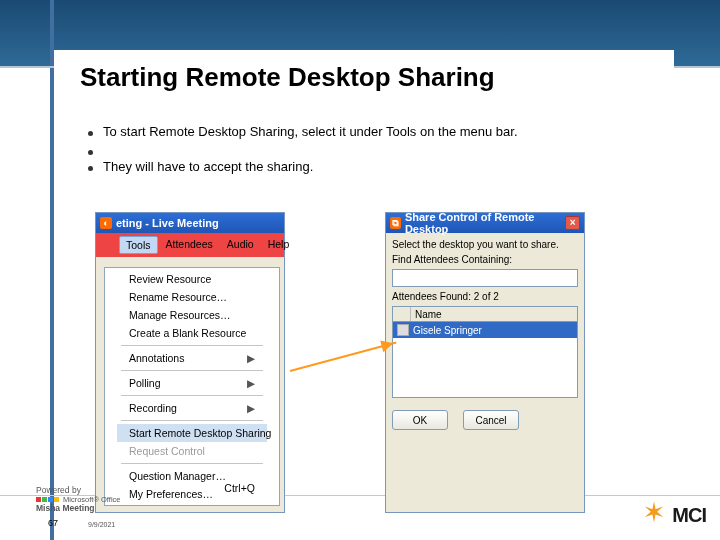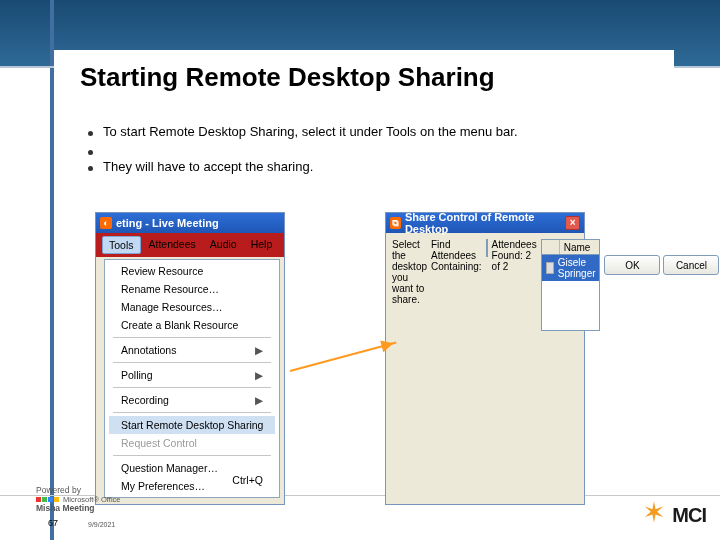--- a/index.html
+++ b/index.html
@@ -12,42 +12,42 @@
   .bullets{position:absolute;left:88px;top:120px;z-index:5}
   .bullets .row{display:flex;align-items:flex-start;margin:4px 0}
   .dot{width:5px;height:5px;border-radius:50%;background:#333;margin:7px 10px 0 0;flex:none}
   .btxt{font-size:13px;font-weight:400;color:#000}
   .shots{position:absolute;left:95px;top:212px;display:flex;gap:20px;z-index:5}
   .win{border:1px solid #7796bf;background:#ece9d8;font-size:10px;color:#000}
   .titlebar{display:flex;align-items:center;height:20px;background:linear-gradient(180deg,#2d6ed6 0%,#1f56b5 100%);color:#fff;font-weight:700;padding:0 4px;font-size:11px}
   .titlebar .ticon{width:12px;height:12px;background:#ff6a00;margin-right:4px;border-radius:2px;display:flex;align-items:center;justify-content:center;font-size:9px}
   .closebtn{margin-left:auto;width:16px;height:14px;background:#e25a4c;border:1px solid #a33;color:#fff;text-align:center;line-height:12px;font-size:10px;font-weight:700;border-radius:2px;cursor:pointer}
   
-  .menubar{display:flex;gap:2px;background:#b91c1c;padding:3px 6px;font-size:10.5px}
+  .menubar{display:flex;gap:2px;background:#ef4444;padding:3px 23px;font-size:10.5px}
   .menubar span{padding:2px 6px}
   .menubar .sel{border:1px solid #7aa3d8;background:#c3d8f3;border-radius:2px}
-  .dropdown{background:#fff;border:1px solid #8ea6c0;margin:2px 4px 6px 8px;padding:2px 4px;font-size:10.5px}
+  .dropdown{background:#fff;border:1px solid #8ea6c0;margin:10px 4px 6px 8px;padding:2px 12px;font-size:10.5px}
   .dropdown .mi{padding:3px 12px;white-space:nowrap;cursor:pointer}
   .dropdown .mi.disabled{color:#9a9a9a;cursor:default}
   .dropdown .mi.sel{background:#cfe0f3}
   .dropdown .mi .sub{float:right;color:#555}
   .dropdown .mi .short{float:right;margin-left:20px}
   .dropdown hr{border:none;border-top:1px solid #c5c5c5;margin:3px 4px}
   .win-right{width:200px}
-  .win-right .body{padding:6px;display:flex;flex-direction:row;gap:4px}
+  .win-right .body{padding:6px;display:flex;flex-direction:column;gap:4px}
   .lbl{font-size:10px}
   .txtin{height:18px;border:1px solid #7f9db9;background:#fff;width:100%}
   .listhdr{display:flex;border:1px solid #7f9db9;background:#ece9d8;height:16px;font-size:10px;align-items:center}
   .listhdr .colicon{width:18px;border-right:1px solid #bbb;height:100%}
   .listhdr .colname{padding-left:4px}
   .listbox{border:1px solid #7f9db9;border-top:none;background:#fff;height:76px}
   .listbox .lrow{display:flex;align-items:center;padding:2px 0;font-size:10px}
   .lrow .ic{width:12px;height:12px;background:#ddd;border:1px solid #aaa;margin:0 4px}
   .lrow.sel{background:#316ac5;color:#fff}
-  .btns{display:flex;justify-content:flex-end;gap:3px;margin-top:16px}
+  .btns{display:flex;justify-content:flex-start;gap:15px;margin-top:8px}
   .wbtn{min-width:56px;height:20px;border:1px solid #7f9db9;background:linear-gradient(#fff,#e8e8e0);font-size:10px;border-radius:3px;cursor:pointer}
   .arrow{position:absolute;left:290px;top:370px;width:110px;height:2px;background:#ff9a1f;z-index:6;transform:rotate(-15deg);transform-origin:left center}
   .arrow::after{content:"";position:absolute;right:-3px;top:-5px;border:6px solid transparent;border-left:12px solid #ff9a1f}
   .powered{position:absolute;left:36px;bottom:28px;font-size:8.5px;color:#555;line-height:1;z-index:5}
   .powered .lm{display:flex;align-items:center;gap:4px;margin-top:2px}
   .lm .flag{display:flex;gap:1px}
   .flag i{width:5px;height:5px}
   .flag i:nth-child(1){background:#e33}
   .flag i:nth-child(2){background:#4b4}
   .flag i:nth-child(3){background:#38f}

